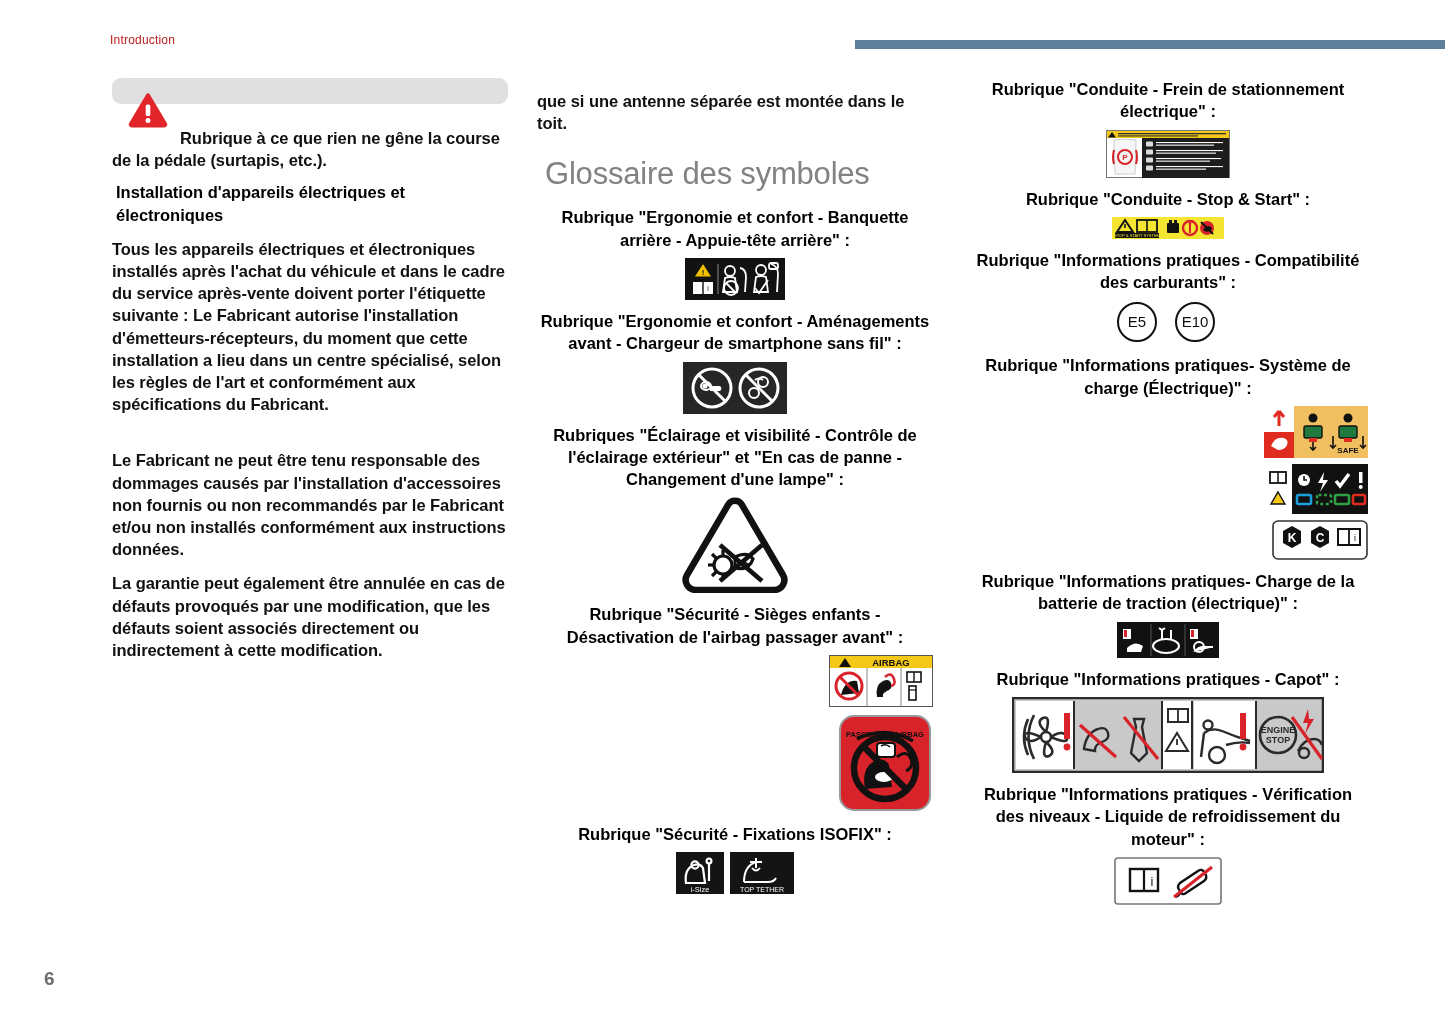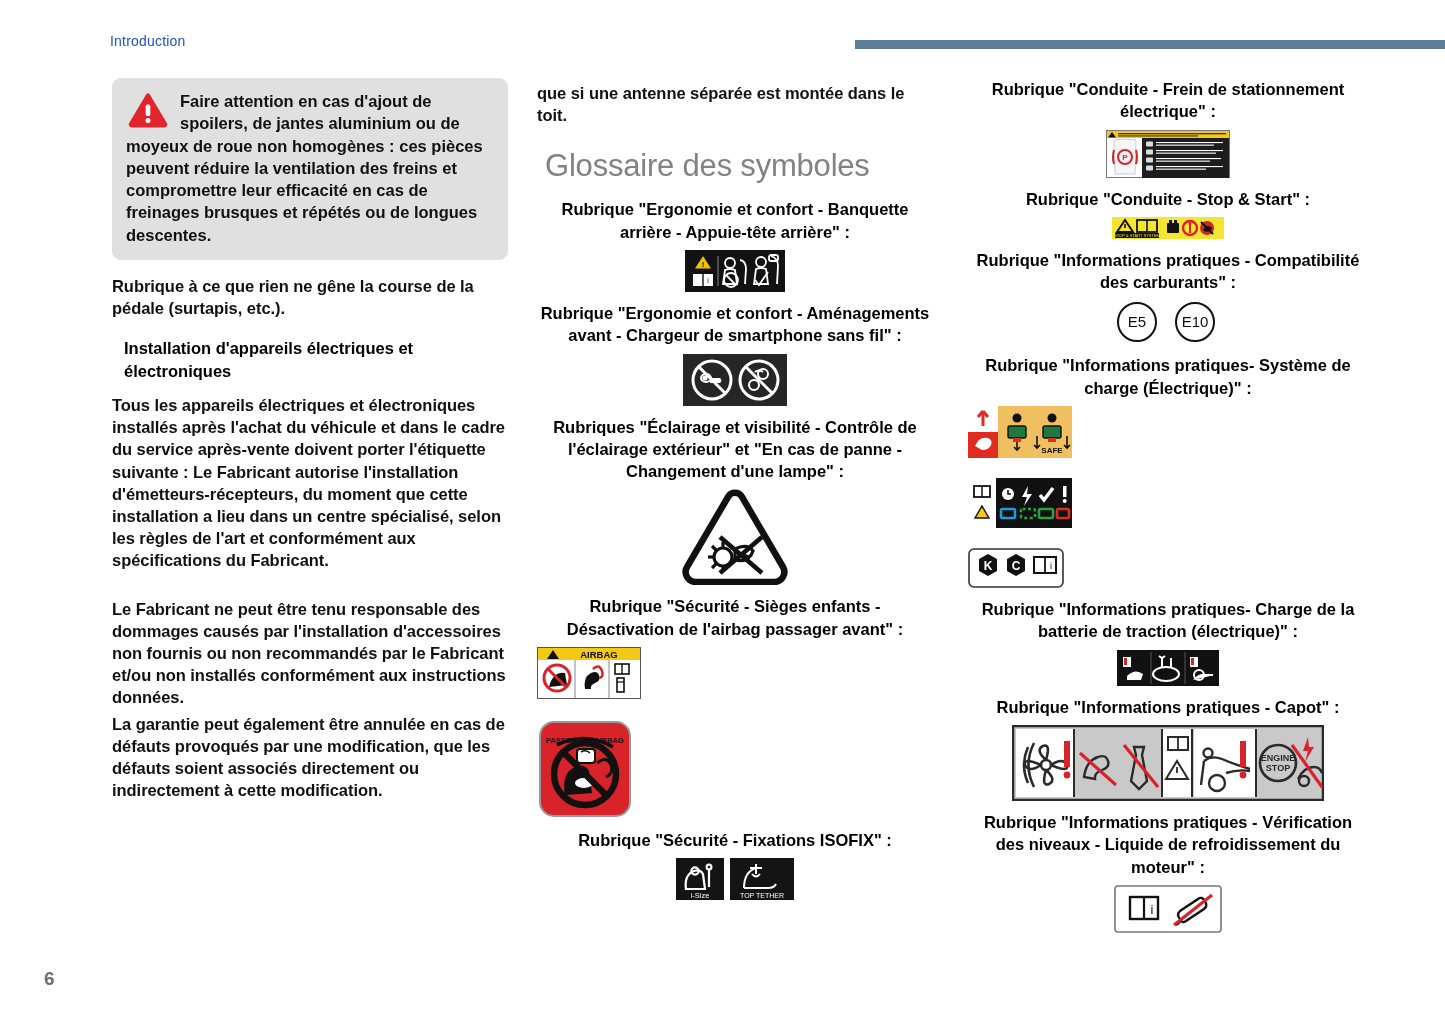--- a/index.html
+++ b/index.html
@@ -13,46 +13,46 @@
   }
   .page{position:absolute;inset:0;}
 
   
   .header-rule{
     position:absolute;left:855px;top:40px;width:590px;height:9px;
     background:#5d7f99;
   }
   .running-head{
     position:absolute;left:110px;top:33px;
-    font-size:14px;color:#1d4ed8;letter-spacing:.2px;
+    font-size:12px;color:#b91c1c;letter-spacing:.2px;
   }
 
   
   .folio{
     position:absolute;left:44px;top:968px;
     font-size:19px;font-weight:bold;color:#6e6e6e;
   }
 
   
   .col{position:absolute;top:78px;}
   .col-1{left:112px;width:396px;}
   .col-2{left:537px;width:396px;}
   .col-3{left:968px;width:400px;}
 
   .body-text{
     font-size:16.5px;line-height:22.2px;font-weight:bold;color:#111;
-    margin:4px 0 0 0;
+    margin:12px 0 0 0;
     letter-spacing:-0.05px;
   }
   .gap{height:11px;}
   .gap-s{height:6px;}
 
   .subhead{
     font-size:16.5px;line-height:22.2px;font-weight:bold;color:#000;
-    margin:12px;
+    margin:4px;
   }
 
   
   .callout{
     background:#e0e0e0;border-radius:9px;
     padding:12px 14px 14px 14px;
     position:relative;
     font-size:16.5px;line-height:22.3px;font-weight:bold;color:#111;
   }
   .callout .tri{
@@ -67,21 +67,21 @@
   .glossary-title{
     font-size:31px;color:#828282;font-weight:normal;
     margin:0 0 14px 8px;line-height:36px;
     letter-spacing:-0.2px;
   }
   .gloss-caption{
     text-align:center;font-weight:bold;font-size:16.5px;line-height:22.3px;
     color:#000;margin:0;
   }
   .sym-row{display:flex;justify-content:center;align-items:center;gap:6px;margin:7px 0 10px 0;}
-  .sym-stack{display:flex;flex-direction:column;align-items:flex-start;gap:20px;margin:7px 0 10px 0;}
+  .sym-stack{display:flex;flex-direction:column;align-items:flex-end;gap:6px;margin:7px 0 10px 0;}
 
   .sym{display:block;}
 </style>
 </head>
 <body>
 
 <div class="page">
 
   <div class="header-rule"></div>
   <div class="running-head">Introduction</div>
@@ -90,21 +90,20 @@
   <div class="col col-1">
 
     <div class="callout">
       <span class="tri">
         <svg class="warn-tri" width="40" height="36" viewBox="0 0 40 36" aria-hidden="true">
           <path d="M18.3 2.2 L1.2 31.0 a2.9 2.9 0 0 0 2.5 4.4 h32.6 a2.9 2.9 0 0 0 2.5 -4.4 L21.7 2.2 a2.0 2.0 0 0 0 -3.4 0 Z" fill="#e1252a"></path>
           <rect x="17.7" y="12.5" width="4.6" height="11.5" rx="1.6" fill="#ffffff"></rect>
           <circle cx="20" cy="28.5" r="2.5" fill="#ffffff"></circle>
         </svg>
       </span>
-      <p>Faire attention en cas d'ajout de spoilers, de jantes aluminium ou de moyeux de roue non homogènes : ces pièces peuvent réduire la ventilation des freins et compromettre leur efficacité en cas de freinages brusques et répétés ou de longues descentes.</p>
     </div>
 
     <div class="gap"></div>
     <p class="body-text">Rubrique à ce que rien ne gêne la course de la pédale (surtapis, etc.).</p>
     <div class="gap-s"></div>
     <p class="subhead">Installation d'appareils électriques et électroniques</p>
     <p class="body-text">Tous les appareils électriques et électroniques installés après l'achat du véhicule et dans le cadre du service après-vente doivent porter l'étiquette suivante : Le Fabricant autorise l'installation d'émetteurs-récepteurs, du moment que cette installation a lieu dans un centre spécialisé, selon les règles de l'art et conformément aux spécifications du Fabricant.</p>
 
     <div class="gap"></div>
 

